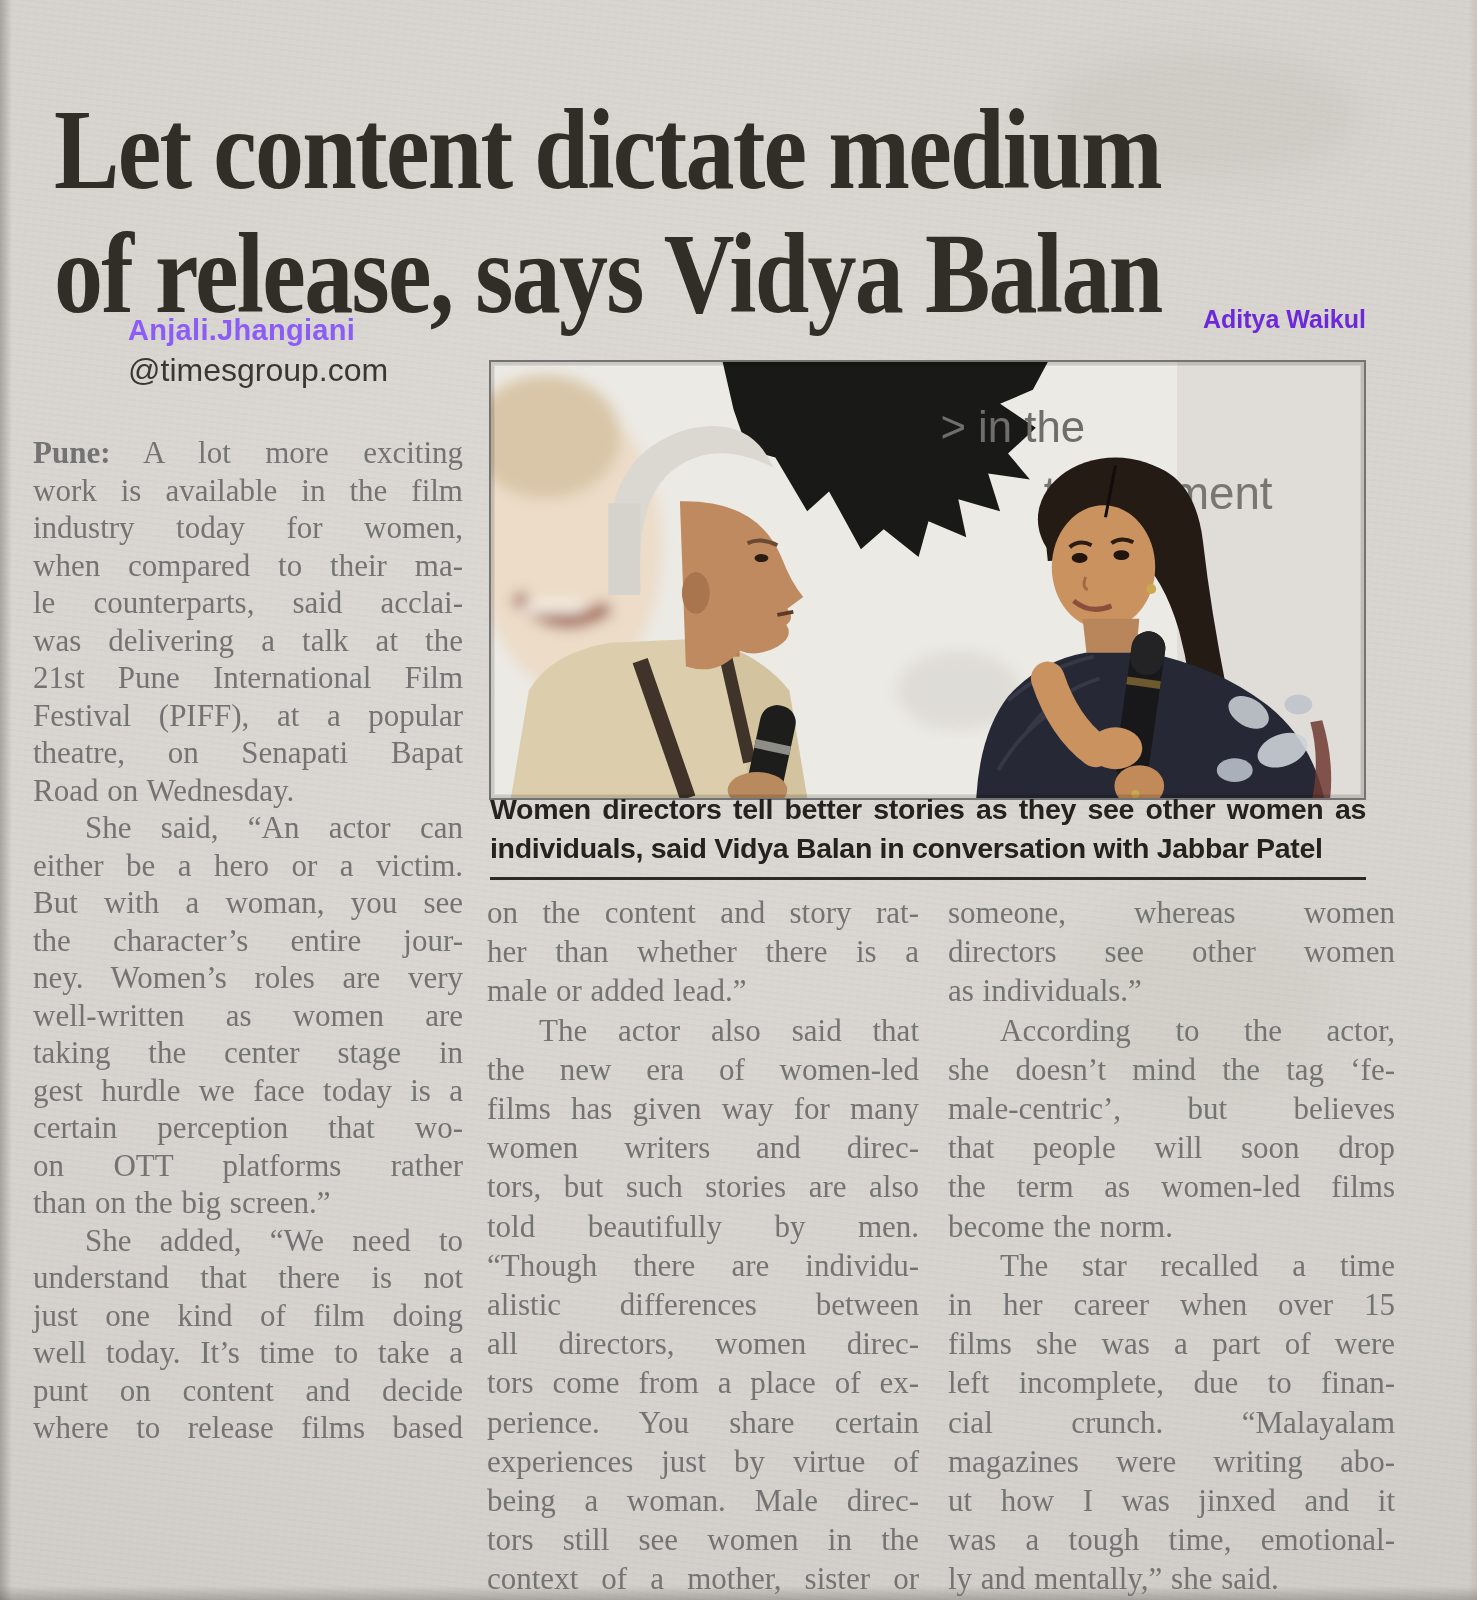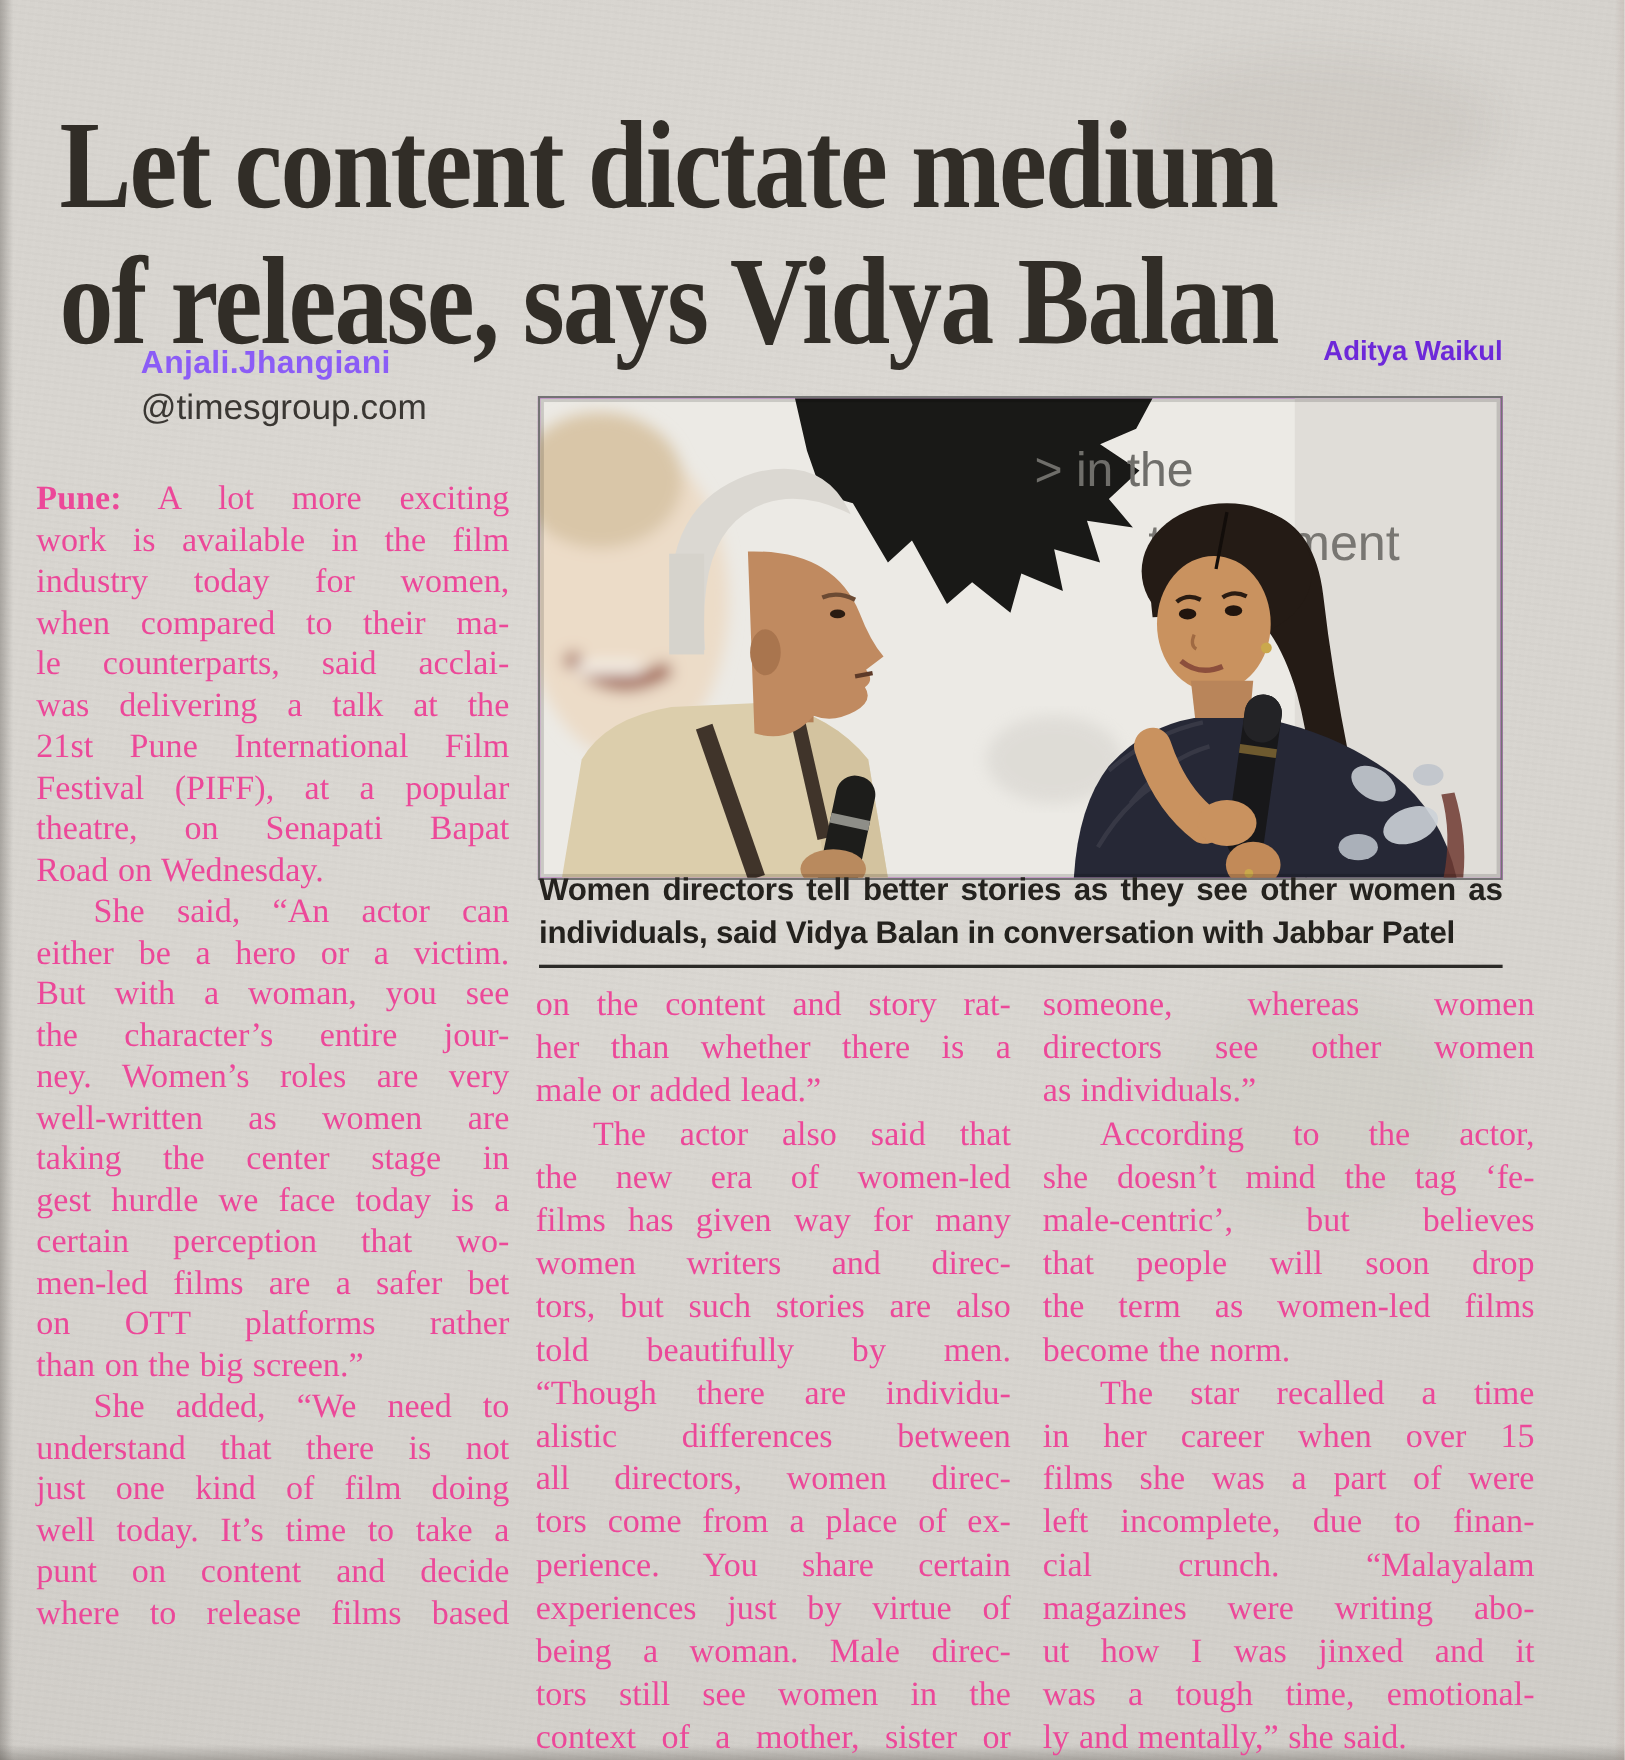--- a/index.html
+++ b/index.html
@@ -47,21 +47,21 @@
 
   
   .caption { position:absolute; left:490px; top:790px; width:876px;
     font-family:"Liberation Sans", sans-serif; font-weight:700;
     font-size:28.5px; line-height:39px; color:#24221e; letter-spacing:-0.3px; }
   .caption .cap1 { text-align:justify; text-align-last:justify; }
   .caption .cap2 { text-align:left; }
   .caption-rule { margin-top:9px; height:3px; background:#2b2a27; }
 
   
-  .col { position:absolute; color:#ec4899; font-size:31px; word-spacing:1px; }
+  .col { position:absolute; color:#737373; font-size:31px; word-spacing:1px; }
   .col1 { left:33px;  top:434px; width:430px; line-height:37.5px; }
   .col2 { left:487px; top:893px; width:432px; line-height:39.2px; }
   .col3 { left:948px; top:893px; width:447px; line-height:39.2px; }
   .tline { text-align:justify; text-align-last:justify; }
   .tline.endline { text-align-last:left; }
   .para.indent .tline:first-child { text-indent:52px; }
   .para b { font-weight:700; }
 </style>
 </head>
 <body>
@@ -193,21 +193,20 @@
     <div class="para indent">
       <div class="tline">She said, “An actor can</div>
       <div class="tline">either be a hero or a victim.</div>
       <div class="tline">But with a woman, you see</div>
       <div class="tline">the character’s entire jour-</div>
       <div class="tline">ney. Women’s roles are very</div>
       <div class="tline">well-written as women are</div>
       <div class="tline">taking the center stage in</div>
       <div class="tline">gest hurdle we face today is a</div>
       <div class="tline">certain perception that wo-</div>
-      <div class="tline">men-led films are a safer bet</div>
       <div class="tline">on OTT platforms rather</div>
       <div class="tline endline">than on the big screen.”</div>
     </div>
     <div class="para indent">
       <div class="tline">She added, “We need to</div>
       <div class="tline">understand that there is not</div>
       <div class="tline">just one kind of film doing</div>
       <div class="tline">well today. It’s time to take a</div>
       <div class="tline">punt on content and decide</div>
       <div class="tline">where to release films based</div>

